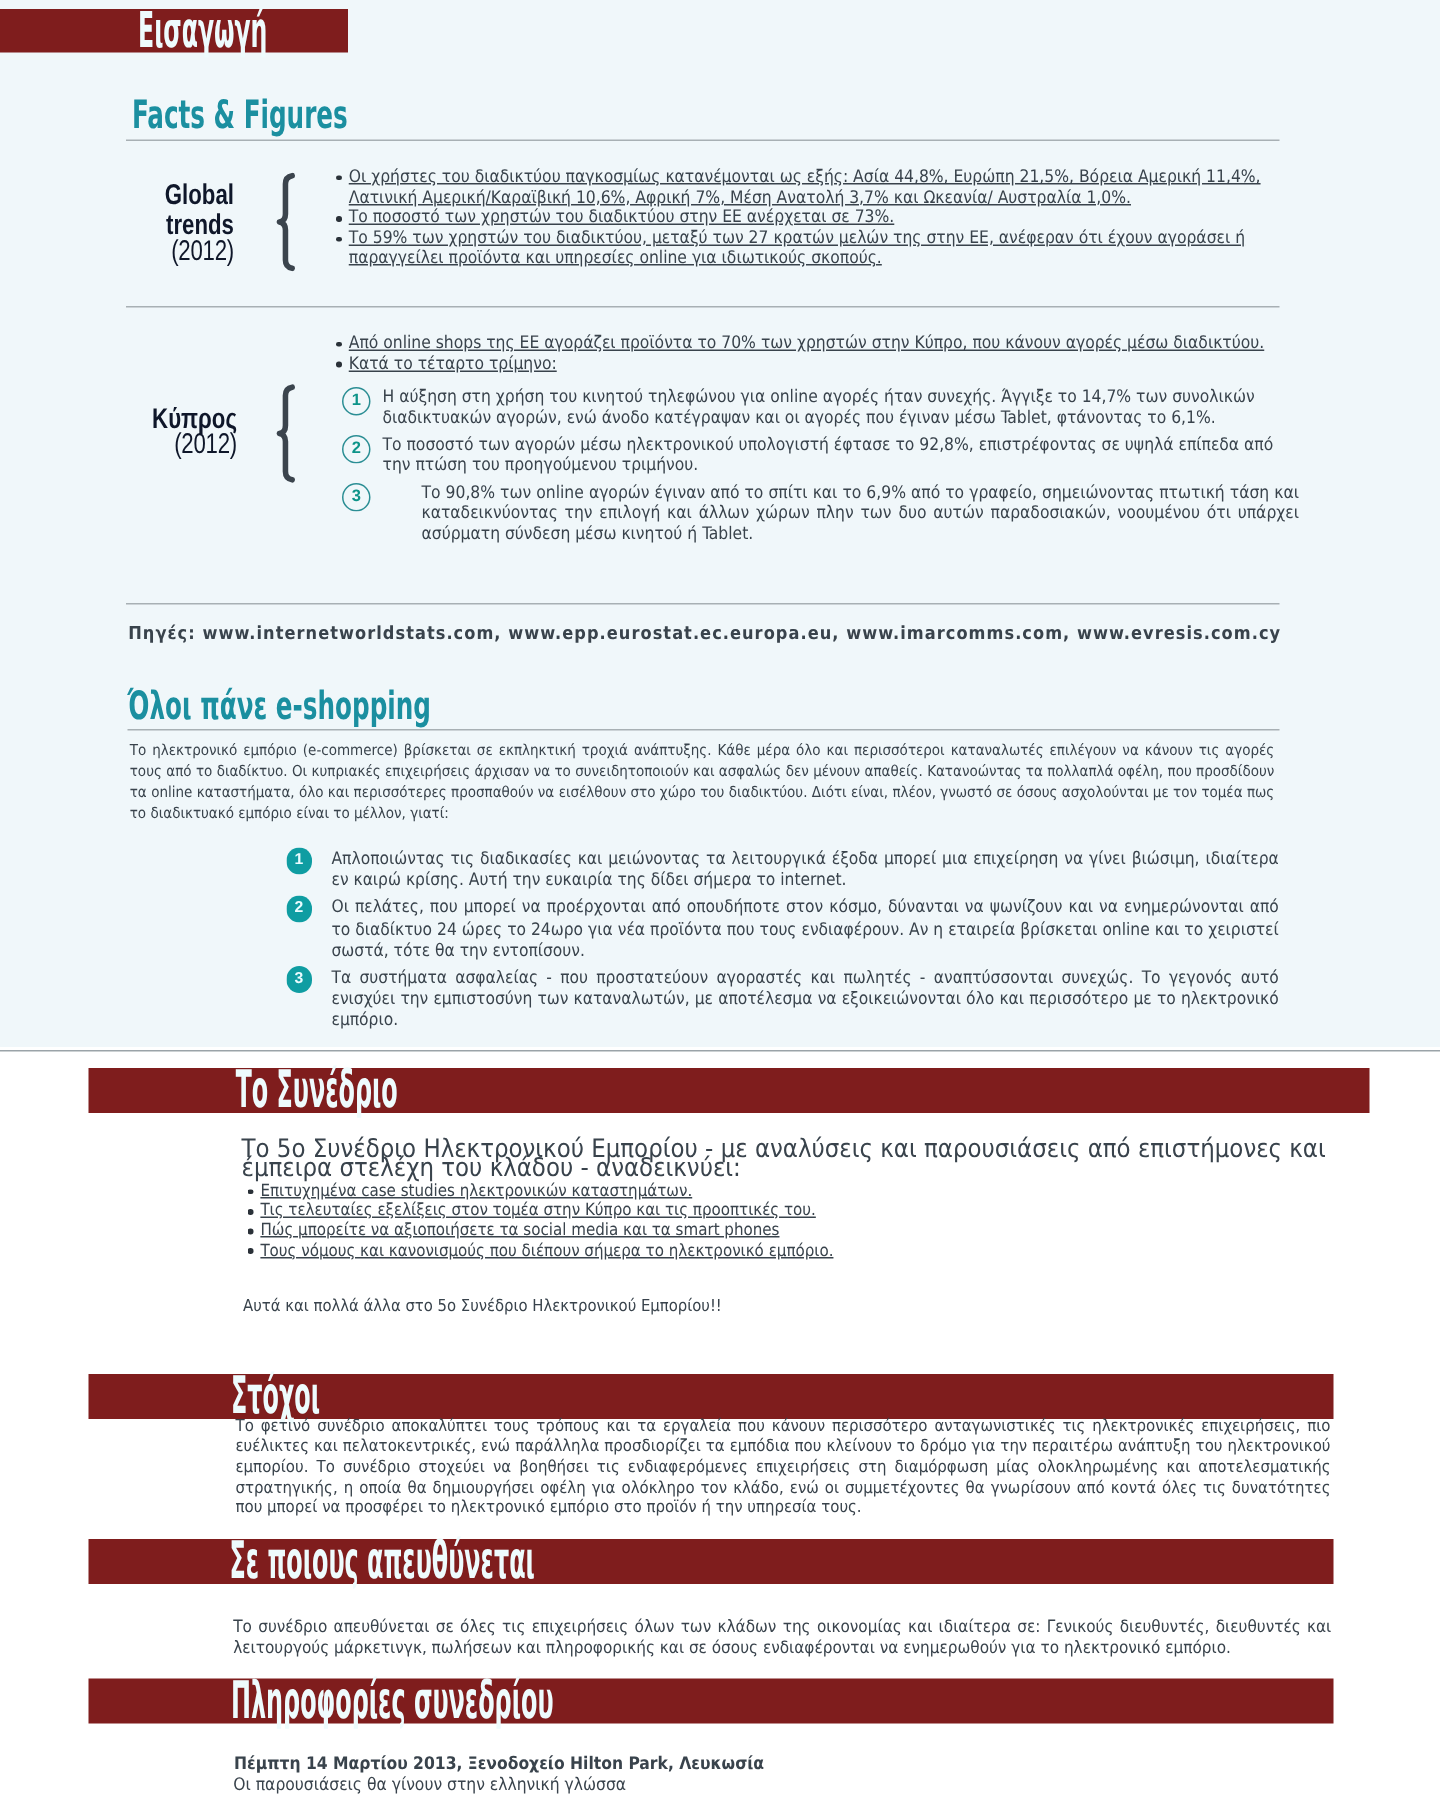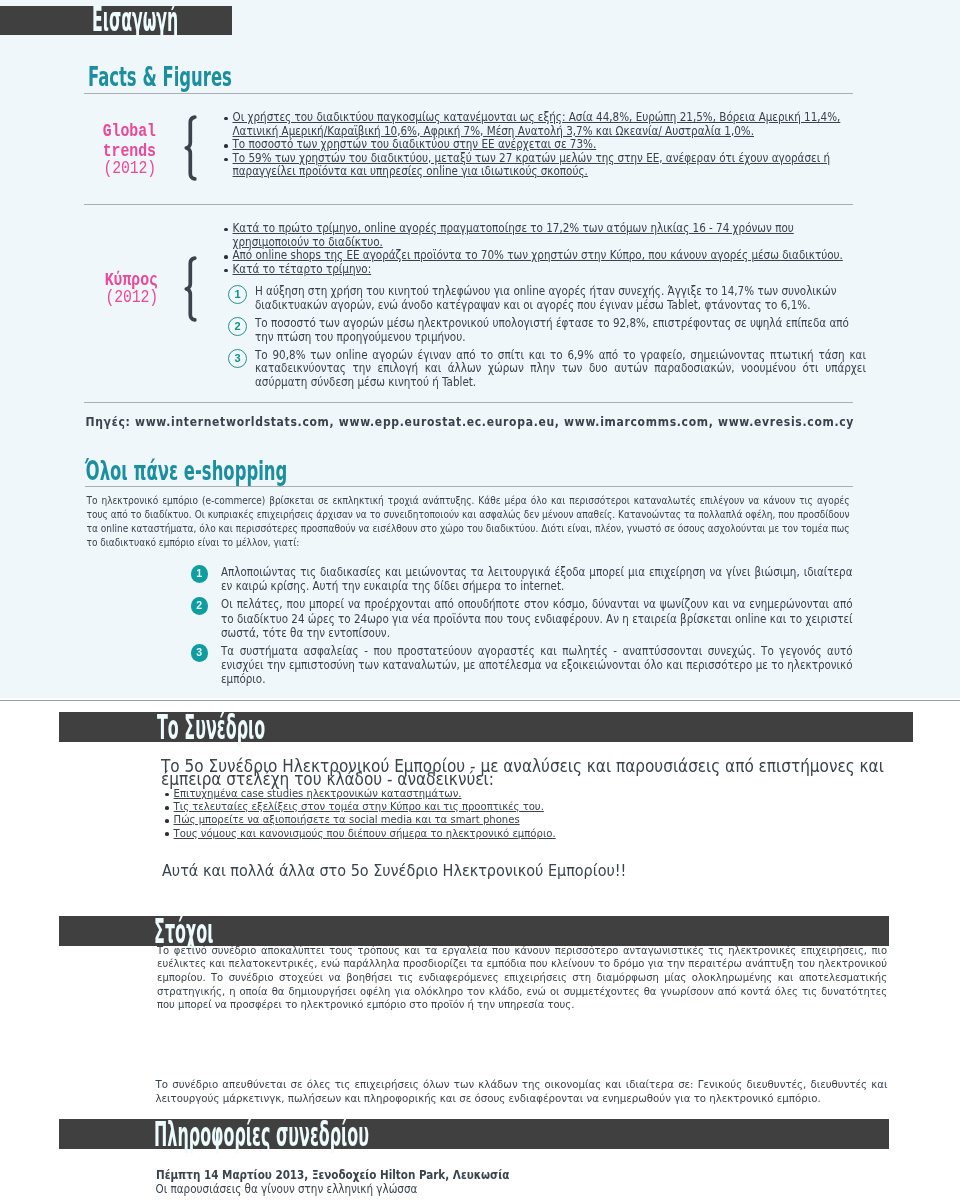--- a/index.html
+++ b/index.html
@@ -6,51 +6,51 @@
   body{width:960px;height:1200px;background:#ffffff;
        font-family:"DejaVu Sans",sans-serif;overflow:hidden;}
   .tx,.src,.label,.h2,.bar span,.onum{-webkit-font-smoothing:antialiased;}
   .tx,.src{transform:translateZ(0);}
   .onum{transform:translateZ(0);}
   .page{position:relative;width:960px;height:1200px;}
   .tint{position:absolute;left:0;top:0;width:960px;height:698px;background:#f0f7fa;}
   .hr-sep{position:absolute;left:0;top:700px;width:960px;height:1.4px;background:#9aa3a8;}
 
   
-  .bar{position:absolute;background:#404040;}
+  .bar{position:absolute;background:#7f1d1d;}
   .bar span{position:absolute;color:#eefbfd;font-family:"DejaVu Sans Condensed","DejaVu Sans",sans-serif;
             font-weight:bold;font-size:34.5px;line-height:34.5px;white-space:nowrap;
             transform:scaleX(.513) translateZ(0);transform-origin:0 50%;}
 
   
   .h2{position:absolute;color:#1b8fa0;font-family:"DejaVu Sans Condensed","DejaVu Sans",sans-serif;
       font-weight:bold;font-size:26px;line-height:26px;white-space:nowrap;
       transform:scaleX(.703) translateZ(0);transform-origin:0 50%;}
   .rule{position:absolute;height:1px;background:#a8b0b4;}
 
   
   .tx{position:absolute;color:#39434c;font-size:11.56px;line-height:13.6px;
       font-family:"DejaVu Sans Condensed","DejaVu Sans",sans-serif;}
-  .label{position:absolute;color:#ec4899;font-family:Liberation Mono, monospace;
+  .label{position:absolute;color:#0f172a;font-family:Liberation Sans, sans-serif;
          text-align:right;font-size:19px;line-height:20px;font-weight:bold;}
   .label > div{transform:scaleX(.78) translateZ(0);transform-origin:100% 50%;}
   .label .yr{font-weight:normal;font-size:19px;letter-spacing:-.2px;margin-top:-3px;}
   .brace{position:absolute;width:13px;height:66px;}
   .brace svg{display:block;}
 
   ul.b{margin:0;padding:0;list-style:none;text-decoration:underline;}
   ul.b li{position:relative;padding-left:7.5px;}
   #cong-list li{padding-left:7.6px;}
   ul.b li:before{content:"";position:absolute;left:-0.9px;top:5.8px;width:3.7px;height:3.7px;
                  border-radius:50%;background:#2a3138;}
 
   .oli{position:relative;padding-left:27px;margin-bottom:4.2px;}
   #shop-num .oli{padding-left:30.5px;margin-bottom:4px;}
   #cy-num .oli{padding-left:27px;margin-bottom:4.5px;}
-  #cy-num .oli:last-child span:last-child{text-align:justify;display:block;}
+  #cy-num .oli:last-child span:last-child{text-align:justify;display:block;margin-left:26px;}
   .oli:last-child{margin-bottom:0;}
   .onum{position:absolute;left:0;top:0px;width:19px;height:19px;border-radius:50%;box-sizing:border-box;
         font-family:"Liberation Sans",sans-serif;
         font-size:11px;line-height:17px;text-align:center;font-weight:bold;}
   .onum.hollow{border:1px solid #2b8e94;color:#0d9489;background:transparent;font-size:11px;line-height:17.5px;}
   .onum.fill{background:#0f9da2;color:#eafcff;width:17.5px;height:17.5px;line-height:17.5px;font-size:10.5px;}
   .src{position:absolute;color:#39434c;font-size:12px;font-weight:bold;letter-spacing:.7px;
        font-family:"DejaVu Sans Condensed","DejaVu Sans",sans-serif;white-space:nowrap;}
 
   
@@ -76,21 +76,21 @@
 
   #h-shop{left:84.5px;top:457.5px;}
   #rule-shop{left:85px;top:486px;width:768px;}
   #shop-intro{left:86.5px;top:493.5px;width:763px;text-align:justify;line-height:14.2px;font-size:10px;}
   #shop-num{left:190.5px;top:565px;width:662px;line-height:14.2px;text-align:justify;font-size:11.5px;}
 
   #bar-congress{left:59px;top:712px;width:854px;height:30px;}
   #bar-congress span{left:97.5px;top:-2.5px;}
   #cong-intro{left:161px;top:759.5px;width:760px;font-size:17px;}
   #cong-list{left:166px;top:786.8px;width:740px;font-size:11.2px;line-height:13.3px;}
-  #cong-outro{left:162px;top:863.5px;width:740px;font-size:16px;}
+  #cong-outro{left:162px;top:863.5px;width:740px;font-size:11px;}
 
   #bar-goals{left:59px;top:892px;width:830px;height:30px;margin-top:24px;}
   #bar-goals span{left:94.8px;top:-2.5px;}
   #goals-text{left:157px;top:943.5px;width:730px;text-align:justify;line-height:13.7px;font-size:11.1px;}
 
   #bar-aud{left:59px;top:1026px;width:830px;height:30px;}
   #bar-aud span{left:93.8px;top:-2.5px;}
   #aud-text{left:155.5px;top:1077px;width:732px;text-align:justify;line-height:14.3px;font-size:11.35px;}
 
   #bar-info{left:59px;top:1119px;width:830px;height:30px;}
@@ -134,21 +134,20 @@
     <div>Κύπρος</div>
     <div class="yr">(2012)</div>
   </div>
   <div class="brace" id="brace-cy">
     <svg viewBox="0 0 13 66" width="13" height="66" aria-hidden="true">
         <path d="M10.8 2.1 C7.9 2.6 6.3 4.4 6.3 7.6 L6.3 27.6 C6.3 30.7 4.9 32.5 2.3 33 C4.9 33.5 6.3 35.3 6.3 38.4 L6.3 58.4 C6.3 61.6 7.9 63.4 10.8 63.9" fill="none" stroke="#3b444d" stroke-width="3.7" stroke-linecap="round" stroke-linejoin="round"></path>
       </svg>
   </div>
   <div id="cy-body" class="tx">
     <ul class="b">
-      <li>Κατά το πρώτο τρίμηνο, online αγορές πραγματοποίησε το 17,2% των ατόμων ηλικίας 16 - 74 χρόνων που χρησιμοποιούν το διαδίκτυο.</li>
       <li>Από online shops της ΕΕ αγοράζει προϊόντα το 70% των χρηστών στην Κύπρο, που κάνουν αγορές μέσω διαδικτύου.</li>
       <li>Κατά το τέταρτο τρίμηνο:</li>
     </ul>
     <div id="cy-num">
       <div class="oli">
         <span class="onum hollow">1</span>
         <span>Η αύξηση στη χρήση του κινητού τηλεφώνου για online αγορές ήταν συνεχής. Άγγιξε το 14,7% των συνολικών διαδικτυακών αγορών, ενώ άνοδο κατέγραψαν και οι αγορές που έγιναν μέσω Tablet, φτάνοντας το 6,1%.</span>
       </div>
       <div class="oli">
         <span class="onum hollow">2</span>
@@ -192,20 +191,23 @@
     <li>Πώς μπορείτε να αξιοποιήσετε τα social media και τα smart phones</li>
     <li>Τους νόμους και κανονισμούς που διέπουν σήμερα το ηλεκτρονικό εμπόριο.</li>
   </ul>
   <div class="tx" id="cong-outro">Αυτά και πολλά άλλα στο 5ο Συνέδριο Ηλεκτρονικού Εμπορίου!!</div>
 
   <div class="bar" id="bar-goals">
     <span>Στόχοι</span>
   </div>
   <div class="tx" id="goals-text">Το φετινό συνέδριο αποκαλύπτει τους τρόπους και τα εργαλεία που κάνουν περισσότερο ανταγωνιστικές τις ηλεκτρονικές επιχειρήσεις, πιο ευέλικτες και πελατοκεντρικές, ενώ παράλληλα προσδιορίζει τα εμπόδια που κλείνουν το δρόμο για την περαιτέρω ανάπτυξη του ηλεκτρονικού εμπορίου. Το συνέδριο στοχεύει να βοηθήσει τις ενδιαφερόμενες επιχειρήσεις στη διαμόρφωση μίας ολοκληρωμένης και αποτελεσματικής στρατηγικής, η οποία θα δημιουργήσει οφέλη για ολόκληρο τον κλάδο, ενώ οι συμμετέχοντες θα γνωρίσουν από κοντά όλες τις δυνατότητες που μπορεί να προσφέρει το ηλεκτρονικό εμπόριο στο προϊόν ή την υπηρεσία τους.</div>
 
+  <div class="bar" id="bar-aud">
+    <span>Σε ποιους απευθύνεται</span>
+  </div>
   <div class="tx" id="aud-text">Το συνέδριο απευθύνεται σε όλες τις επιχειρήσεις όλων των κλάδων της οικονομίας και ιδιαίτερα σε: Γενικούς διευθυντές, διευθυντές και λειτουργούς μάρκετινγκ, πωλήσεων και πληροφορικής και σε όσους ενδιαφέρονται να ενημερωθούν για το ηλεκτρονικό εμπόριο.</div>
 
   <div class="bar" id="bar-info">
     <span>Πληροφορίες συνεδρίου</span>
   </div>
   <div class="tx" id="info-l1">Πέμπτη 14 Μαρτίου 2013, Ξενοδοχείο Hilton Park, Λευκωσία</div>
   <div class="tx" id="info-l2">Οι παρουσιάσεις θα γίνουν στην ελληνική γλώσσα</div>
 </div>
 
 </body></html>

